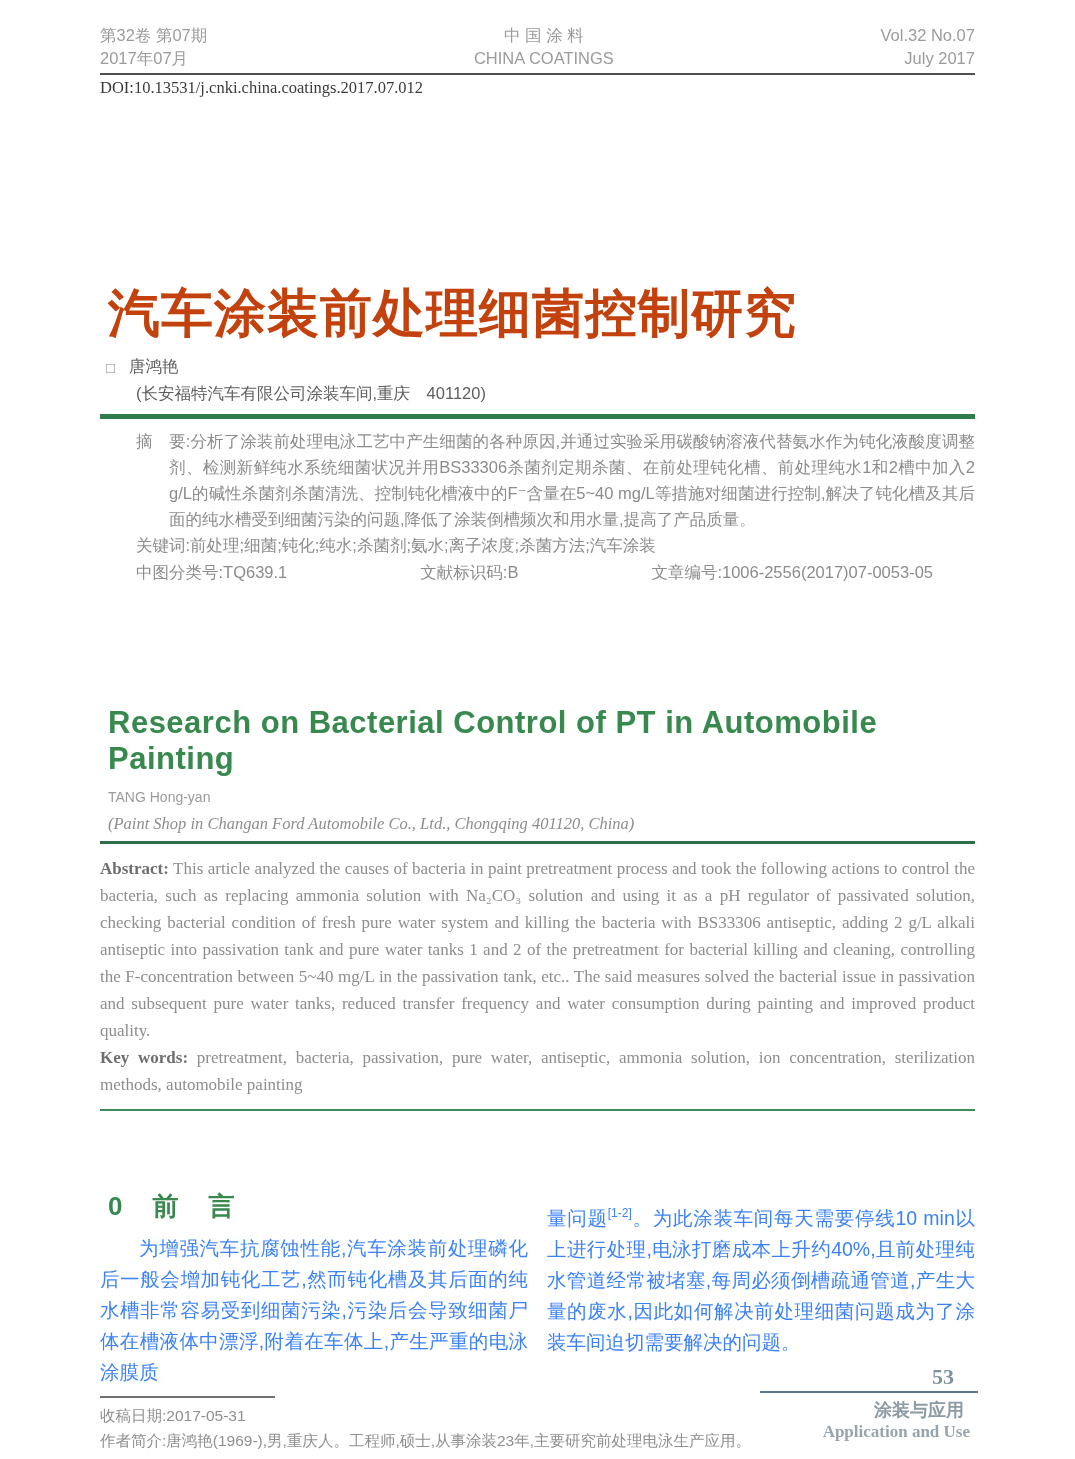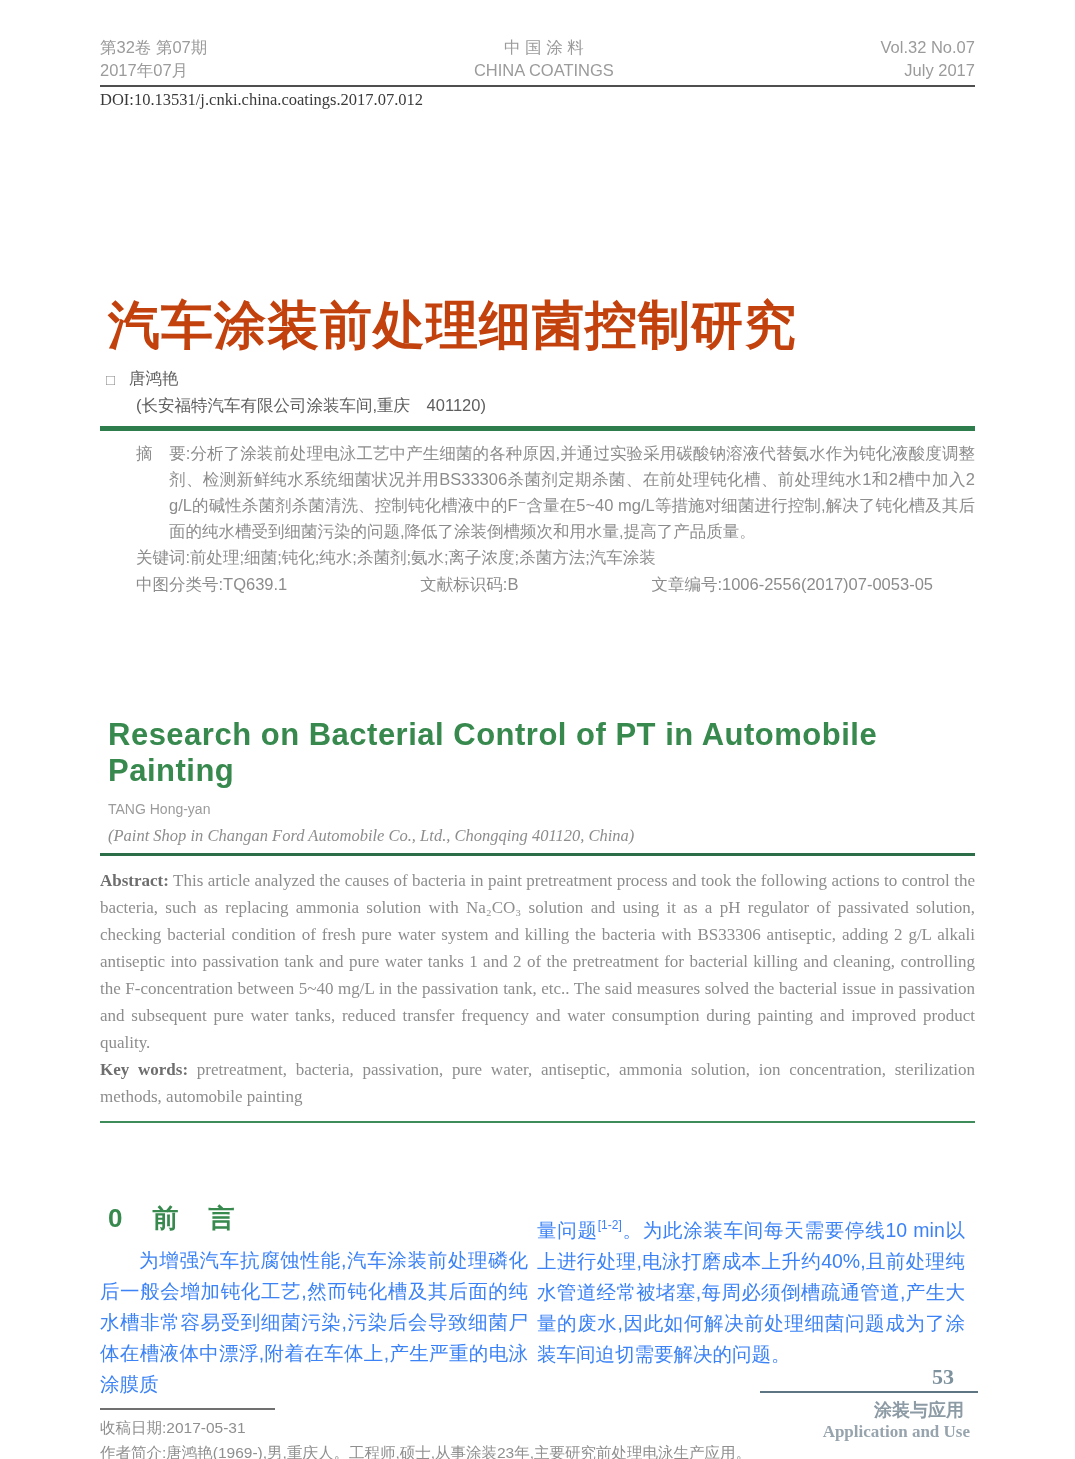--- a/index.html
+++ b/index.html
@@ -9,21 +9,21 @@
     width: 1075px; height: 1459px;
     overflow: hidden;
     background: #ffffff;
     font-family: "Liberation Sans", "DejaVu Sans", sans-serif;
   }
   .content { padding: 0 100px; }
 
   
   .journal-header {
     display: flex; justify-content: space-between; align-items: flex-start;
-    padding-top: 36px; color: #9b9b9b; font-size: 16.5px; line-height: 23px;
+    padding-top: 24px; color: #9b9b9b; font-size: 16.5px; line-height: 23px;
   }
   .header-center { text-align: center; }
   .header-right { text-align: right; }
   .header-rule { border-bottom: 2px solid #4f4f4f; margin-top: 3px; }
   .doi { font-family: "Liberation Serif", "DejaVu Serif", serif; color: #3a3a3a; font-size: 16.5px; margin-top: 3px; }
 
   
   .title-cn { margin-top: 184px; margin-left: 8px; font-size: 52px; font-weight: 700; color: #c2410c; letter-spacing: 1px; line-height: 1.2; }
   .author-row { margin-top: 12px; margin-left: 6px; display: flex; align-items: center; gap: 14px; color: #5e5e5e; font-size: 16.5px; }
   .author-marker { color: #8a8a8a; font-size: 15px; }
@@ -40,21 +40,21 @@
   .title-en { margin-top: 120px; margin-left: 8px; font-size: 31px; font-weight: 700; color: #37894e; letter-spacing: 0.5px; }
   .author-en { margin-top: 12px; margin-left: 8px; color: #9b9b9b; font-size: 14px; }
   .affiliation-en { margin-top: 9px; margin-left: 8px; color: #8d8d8d; font-size: 16.5px; font-style: italic; font-family: "Liberation Serif", "DejaVu Serif", serif; }
   .rule-dark-green { height: 3px; background: #2c6e47; margin-top: 7px; }
   .en-abstract-block { margin-top: 11px; font-family: "Liberation Serif", "DejaVu Serif", serif; color: #8d8d8d; font-size: 17px; line-height: 27px; text-align: justify; }
   .en-abstract-block p { margin: 0; }
   .en-label { font-weight: 700; color: #6e6e6e; }
   .rule-thin-green { height: 2px; background: #3e8c5a; margin-top: 11px; }
 
   
-  .intro { margin-top: 78px; display: flex; gap: 9px; }
+  .intro { margin-top: 78px; display: flex; gap: 19px; }
   .col { width: 428px; }
   .section-heading { color: #37894e; font-size: 26px; margin-left: 8px; letter-spacing: 2px; }
   .body-para { margin-top: 9px; font-family: Liberation Sans, sans-serif; font-size: 19.5px; line-height: 31px; color: #3b82f6; text-align: justify; }
   .indent2 { text-indent: 2em; }
   sup.ref { font-size: 12px; }
 
   
   .footnote { margin-top: 8px; color: #8f8f8f; font-size: 15.5px; line-height: 25px; }
   .footnote-rule { width: 175px; border-top: 2px solid #707070; margin-bottom: 5px; }
 

